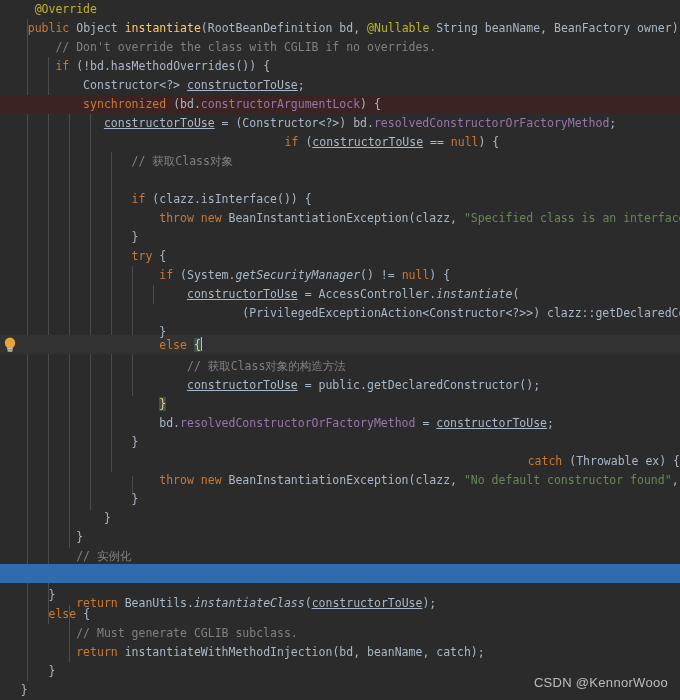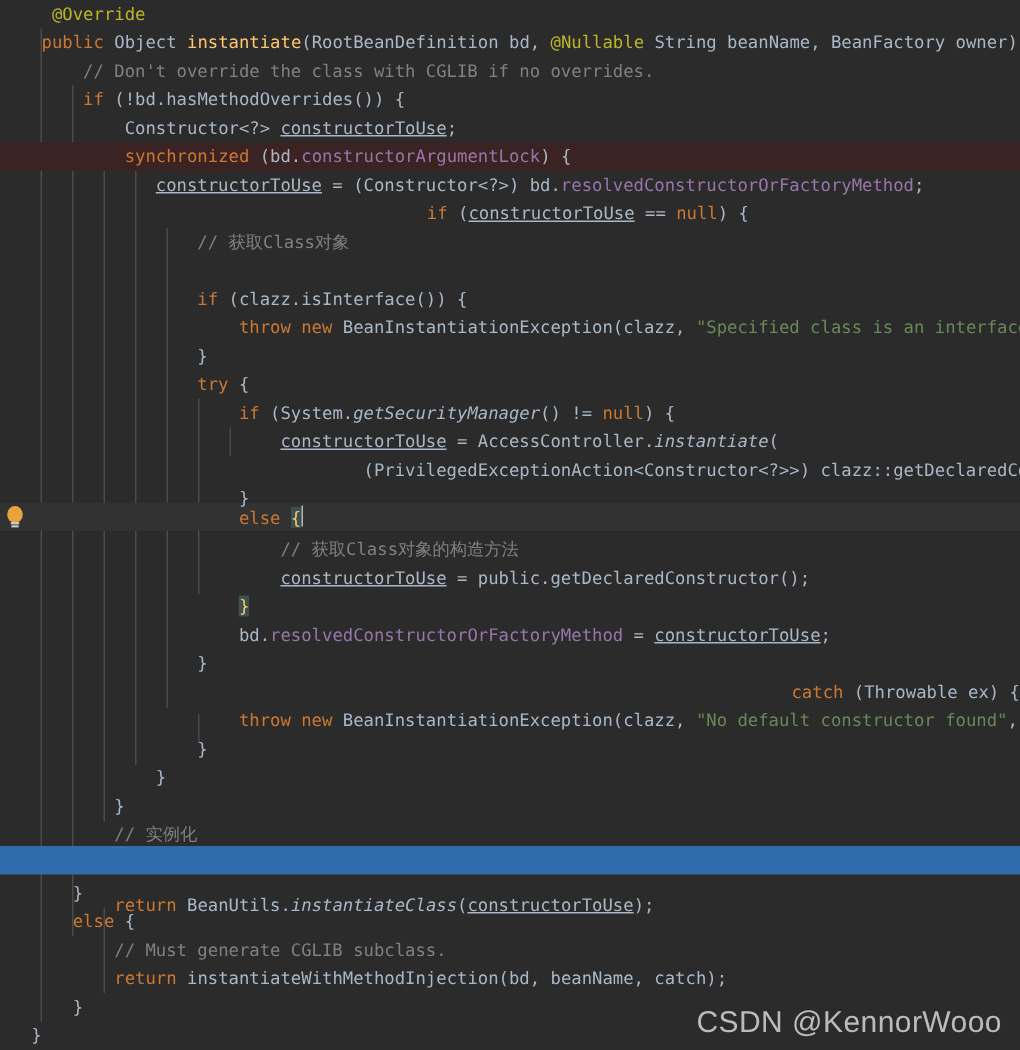--- a/index.html
+++ b/index.html
@@ -90,21 +90,21 @@
     margin: 0 -1px 0 0;
   }
 
   
   #watermark {
     position: absolute;
     right: 12px;
     bottom: 8px;
     color: #c8c8c8;
     font-family: "Liberation Sans", sans-serif;
-    font-size: 20px;
+    font-size: 13px;
     letter-spacing: 0.3px;
     z-index: 9;
     opacity: 0.92;
   }
 </style>
 </head>
 <body>
 
 <div id="editor">
 

